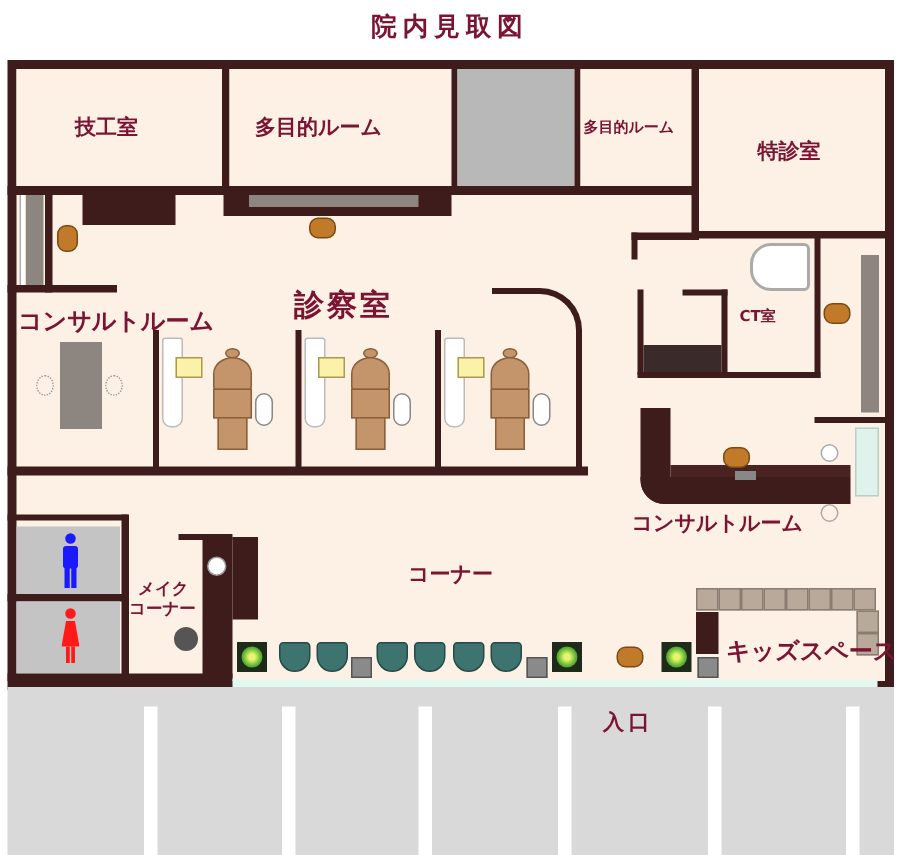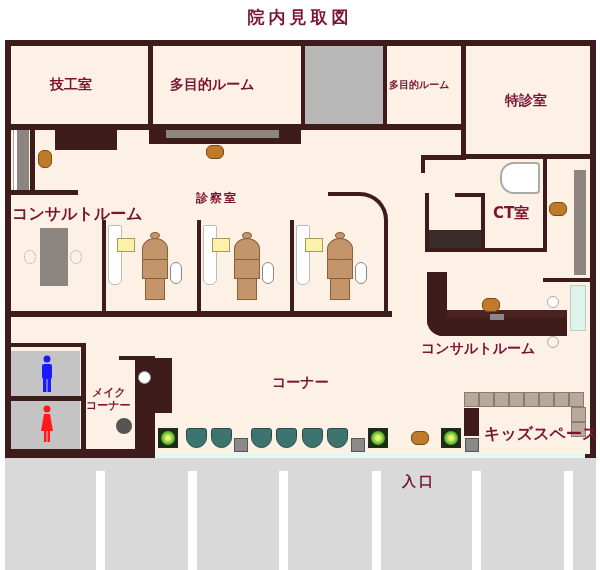--- a/index.html
+++ b/index.html
@@ -63,21 +63,21 @@
 
 <div class="wall" style="left:149px;top:130px;width:152px;height:14px;"></div>
 <div class="abs" style="left:166px;top:130px;width:113px;height:8px;background:#8d8580;"></div>
 <div class="opchair" style="left:206px;top:145px;"></div>
 
 <div class="label" style="left:12px;top:204px;font-size:16px;text-align:center;">コンサルトルーム</div>
 <div class="abs" style="left:40px;top:228px;width:28px;height:58px;background:#8d8580;"></div>
 <div class="abs" style="left:24px;top:250px;width:12px;height:14px;border:1px dotted #999;border-radius:50%;"></div>
 <div class="abs" style="left:70px;top:250px;width:12px;height:14px;border:1px dotted #999;border-radius:50%;"></div>
 
-<div class="label" style="left:196px;top:190px;font-size:12px;letter-spacing:2px;">診察室</div>
+<div class="label" style="left:196px;top:190px;font-size:20px;letter-spacing:2px;">診察室</div>
 
 <div class="wall" style="left:102px;top:220px;width:4px;height:92px;"></div>
 <div class="wall" style="left:197px;top:220px;width:4px;height:92px;"></div>
 <div class="wall" style="left:290px;top:220px;width:4px;height:92px;"></div>
 
 <div class="abs" style="left:328px;top:192px;width:60px;height:120px;border-top:4px solid #3e1c1c;border-right:4px solid #3e1c1c;border-top-right-radius:28px;"></div>
 
 <div class="unit" style="left:108px;top:225px;"></div>
 <div class="tray" style="left:117px;top:238px;"></div>
 <div class="dchair" style="left:140px;top:232px;">
@@ -112,21 +112,21 @@
 
 <div class="wall" style="left:421px;top:155px;width:45px;height:5px;"></div>
 <div class="wall" style="left:421px;top:155px;width:4px;height:18px;"></div>
 <div class="wall" style="left:425px;top:193px;width:4px;height:57px;"></div>
 <div class="wall" style="left:455px;top:193px;width:30px;height:4px;"></div>
 <div class="wall" style="left:481px;top:193px;width:4px;height:57px;"></div>
 <div class="wall" style="left:425px;top:248px;width:122px;height:4px;"></div>
 <div class="wall" style="left:543px;top:158px;width:4px;height:94px;"></div>
 <div class="abs" style="left:429px;top:230px;width:52px;height:18px;background:#3a2a2a;"></div>
 <div class="abs" style="left:500px;top:162px;width:40px;height:32px;border:2px solid #aaa;border-radius:14px 4px 4px 14px;background:#fff;"></div>
-<div class="label" style="left:493px;top:204px;font-size:15px;">CT室</div>
+<div class="label" style="left:493px;top:204px;font-size:10px;">CT室</div>
 <div class="opchair" style="left:549px;top:202px;"></div>
 <div class="abs" style="left:574px;top:170px;width:12px;height:105px;background:#8d8580;"></div>
 <div class="wall" style="left:543px;top:278px;width:47px;height:4px;"></div>
 
 <div class="wall" style="left:427px;top:272px;width:20px;height:64px;border-bottom-left-radius:16px;"></div>
 <div class="wall" style="left:427px;top:318px;width:140px;height:18px;border-bottom-left-radius:16px;"></div>
 <div class="abs" style="left:447px;top:310px;width:120px;height:8px;background:#4a2222;"></div>
 <div class="opchair" style="left:482px;top:298px;"></div>
 <div class="abs" style="left:490px;top:314px;width:14px;height:6px;background:#888;"></div>
 <div class="abs" style="left:547px;top:296px;width:12px;height:12px;border:1px solid #aaa;border-radius:50%;background:#fff;"></div>

